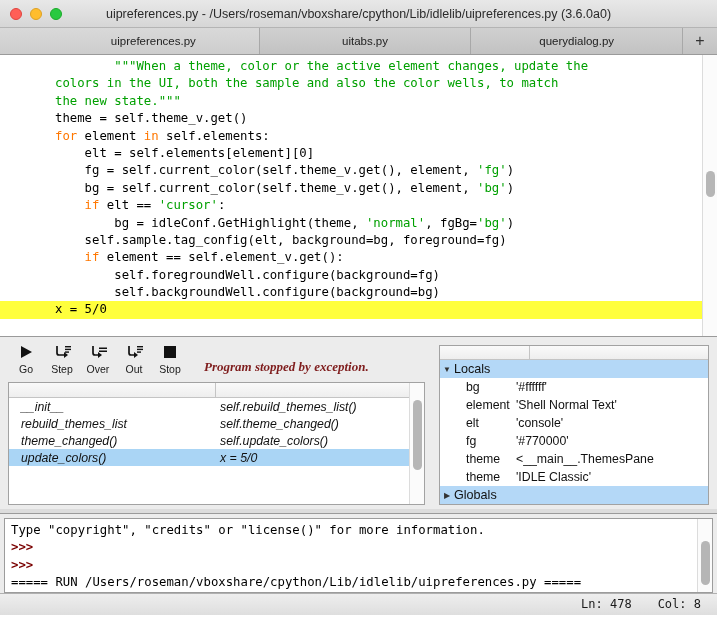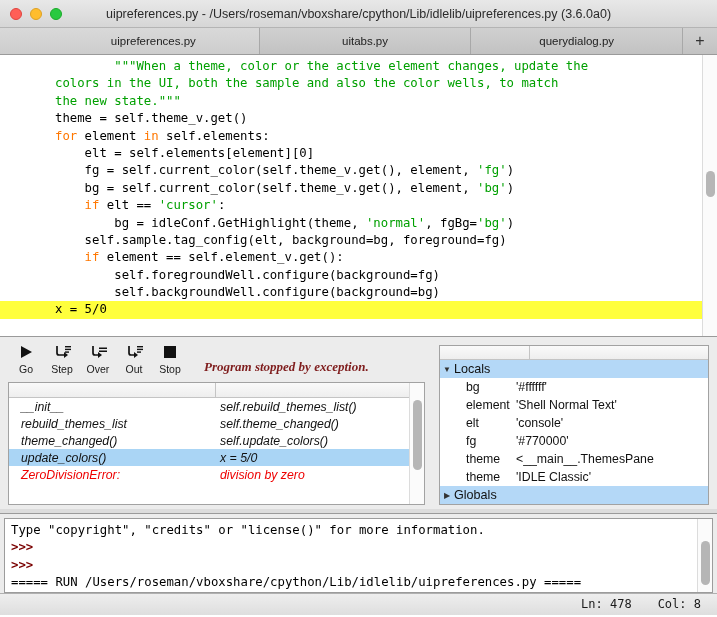--- a/index.html
+++ b/index.html
@@ -351,24 +351,20 @@
                 <div class="s2">self.theme_changed()</div>
               </div>
               <div class="srow">
                 <div class="s1">theme_changed()</div>
                 <div class="s2">self.update_colors()</div>
               </div>
               <div class="srow sel">
                 <div class="s1">update_colors()</div>
                 <div class="s2">x = 5/0</div>
               </div>
-              <div class="srow err">
-                <div class="s1">ZeroDivisionError:</div>
-                <div class="s2">division by zero</div>
-              </div>
             </div>
         </div>
         <div class="stack-scroll">
           <div class="vthumb" style="top:17px;height:70px;"></div>
         </div>
       </div>
     </div>
 
     <div class="debug-right">
       <div class="locals-box">

